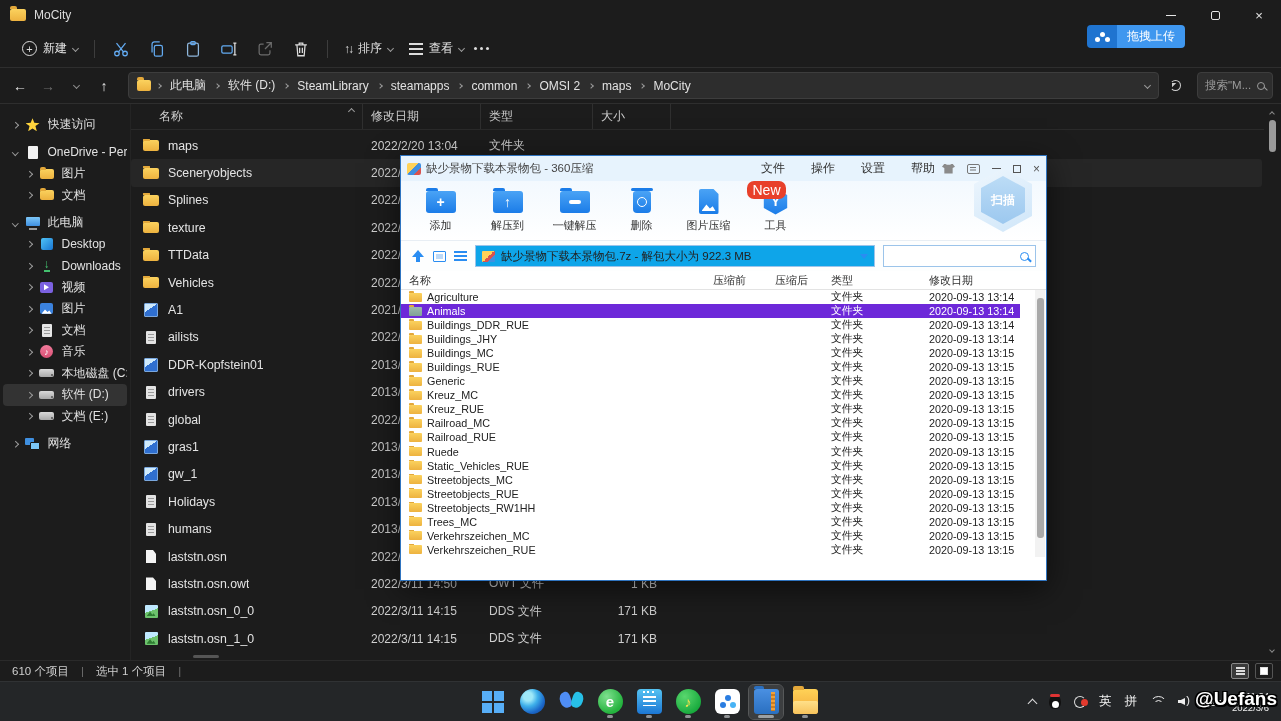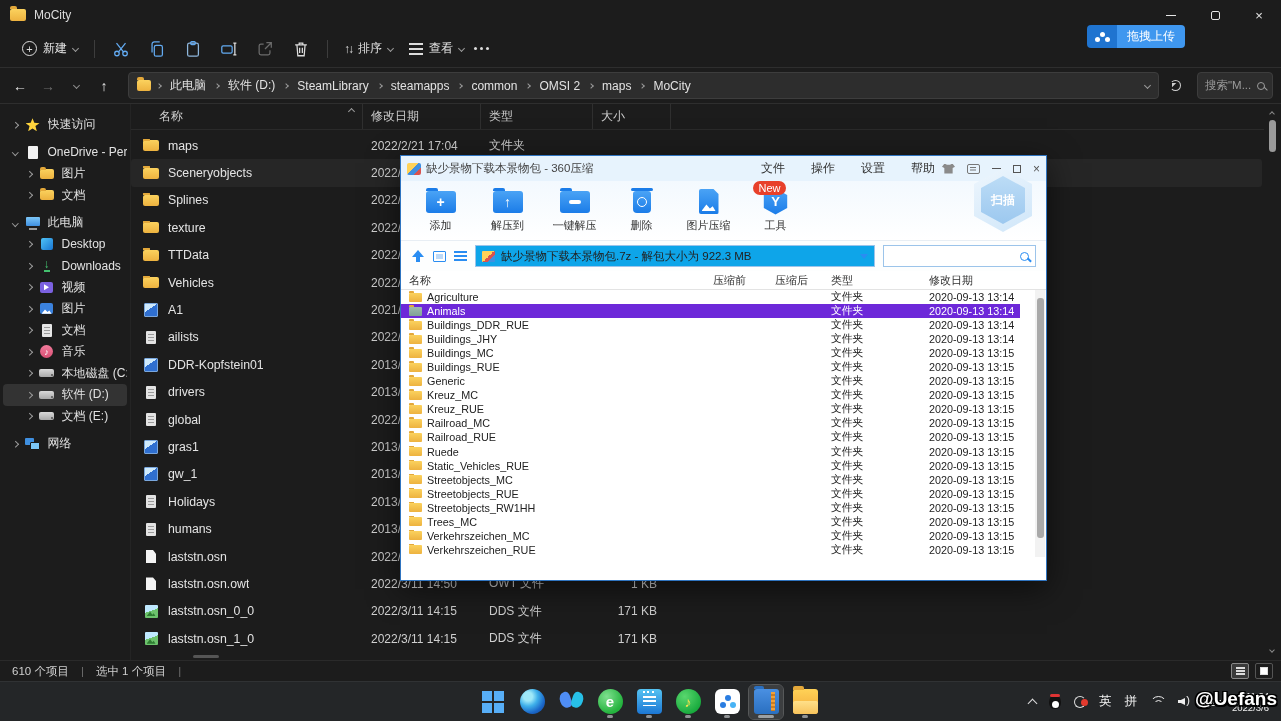--- a/index.html
+++ b/index.html
@@ -152,21 +152,21 @@
   .t-add .g-fold::after{content:"+"}
   .t-extract .g-fold::after{content:"\2191"}
   .t-onekey .g-fold::after{content:"";width:12px;height:4px;background:#fff;border-radius:2px}
   .g-trash{width:18px;height:22px;background:linear-gradient(#4aa3f5,#1b7ce8);border-radius:3px 3px 4px 4px;position:relative;display:flex;align-items:center;justify-content:center}
   .g-trash::before{content:"";position:absolute;top:-3px;left:-2px;width:22px;height:3px;background:#1b7ce8;border-radius:2px}
   .g-trash::after{content:"";width:8px;height:8px;border:1.6px solid #fff;border-radius:50%}
   .g-imgzip{width:20px;height:25px;background:linear-gradient(#4aa3f5,#1b7ce8);border-radius:2px;position:relative;clip-path:polygon(0 0,75% 0,100% 20%,100% 100%,0 100%)}
   .g-imgzip::after{content:"";position:absolute;bottom:3px;left:3px;width:14px;height:8px;background:#fff;clip-path:polygon(0 100%,35% 20%,60% 70%,80% 40%,100% 100%)}
   .g-hex{width:26px;height:26px;background:linear-gradient(#4aa3f5,#1b7ce8);clip-path:polygon(50% 0,95% 25%,95% 75%,50% 100%,5% 75%,5% 25%);display:flex;align-items:center;justify-content:center;color:#fff;font-weight:bold;font-size:13px}
   .g-hex::after{content:"Y"}
-  .z-badge{position:absolute;top:-8px;right:6px;background:#e8402a;color:#fff;font-size:11px;padding:1px 5px;border-radius:7px}
+  .z-badge{position:absolute;top:-8px;right:6px;background:#e8402a;color:#fff;font-size:14px;padding:1px 5px;border-radius:7px}
   .z-badge:empty{display:none}
   .scanhex{position:absolute;right:14px;top:12px;width:58px;height:64px;background:linear-gradient(150deg,#eef6fd,#cfe6f9);clip-path:polygon(50% 0,100% 25%,100% 75%,50% 100%,0 75%,0 25%);display:flex;align-items:center;justify-content:center;z-index:3}
   .scanhex .s2{width:44px;height:48px;background:linear-gradient(#bcdcf6,#9cc8ef);clip-path:polygon(50% 0,100% 25%,100% 75%,50% 100%,0 75%,0 25%);display:flex;align-items:center;justify-content:center;color:#fff;font-size:12px;font-weight:bold}
   .z-nav{height:30px;display:flex;align-items:center;padding:0 10px;gap:8px;background:#fdfefe}
   .z-up{width:14px;height:14px;position:relative}
   .z-up::before{content:"";position:absolute;left:1px;top:1px;border:6px solid transparent;border-bottom:7px solid #2a8df2;border-top:none}
   .z-up::after{content:"";position:absolute;left:5px;top:8px;width:4px;height:5px;background:#2a8df2}
   .z-view1{width:13px;height:11px;border:1.4px solid #2a8df2;border-radius:1px;position:relative}
   .z-view1::after{content:"";position:absolute;inset:2px;background:#bcd9f7}
   .z-view2{width:13px;height:2px;background:#2a8df2;box-shadow:0 4px 0 #2a8df2,0 -4px 0 #2a8df2}
@@ -510,21 +510,21 @@
             </span>
           <span class="hc"></span>
         </div>
         <div class="fl-rows">
 
             <div class="xrow ic-folder">
               <span class="namecell">
                 <span class="f-ico"></span>
                 <span class="nowrap">maps</span>
               </span>
-              <span class="cell">2022/2/21 17:04</span>
+              <span class="cell">2022/2/20 13:04</span>
               <span class="cell">文件夹</span>
               <span class="cell size"></span>
               <span class="cell"></span>
             </div>
 
             <div class="xrow ic-folder hover">
               <span class="namecell">
                 <span class="f-ico"></span>
                 <span class="nowrap">Sceneryobjects</span>
               </span>

